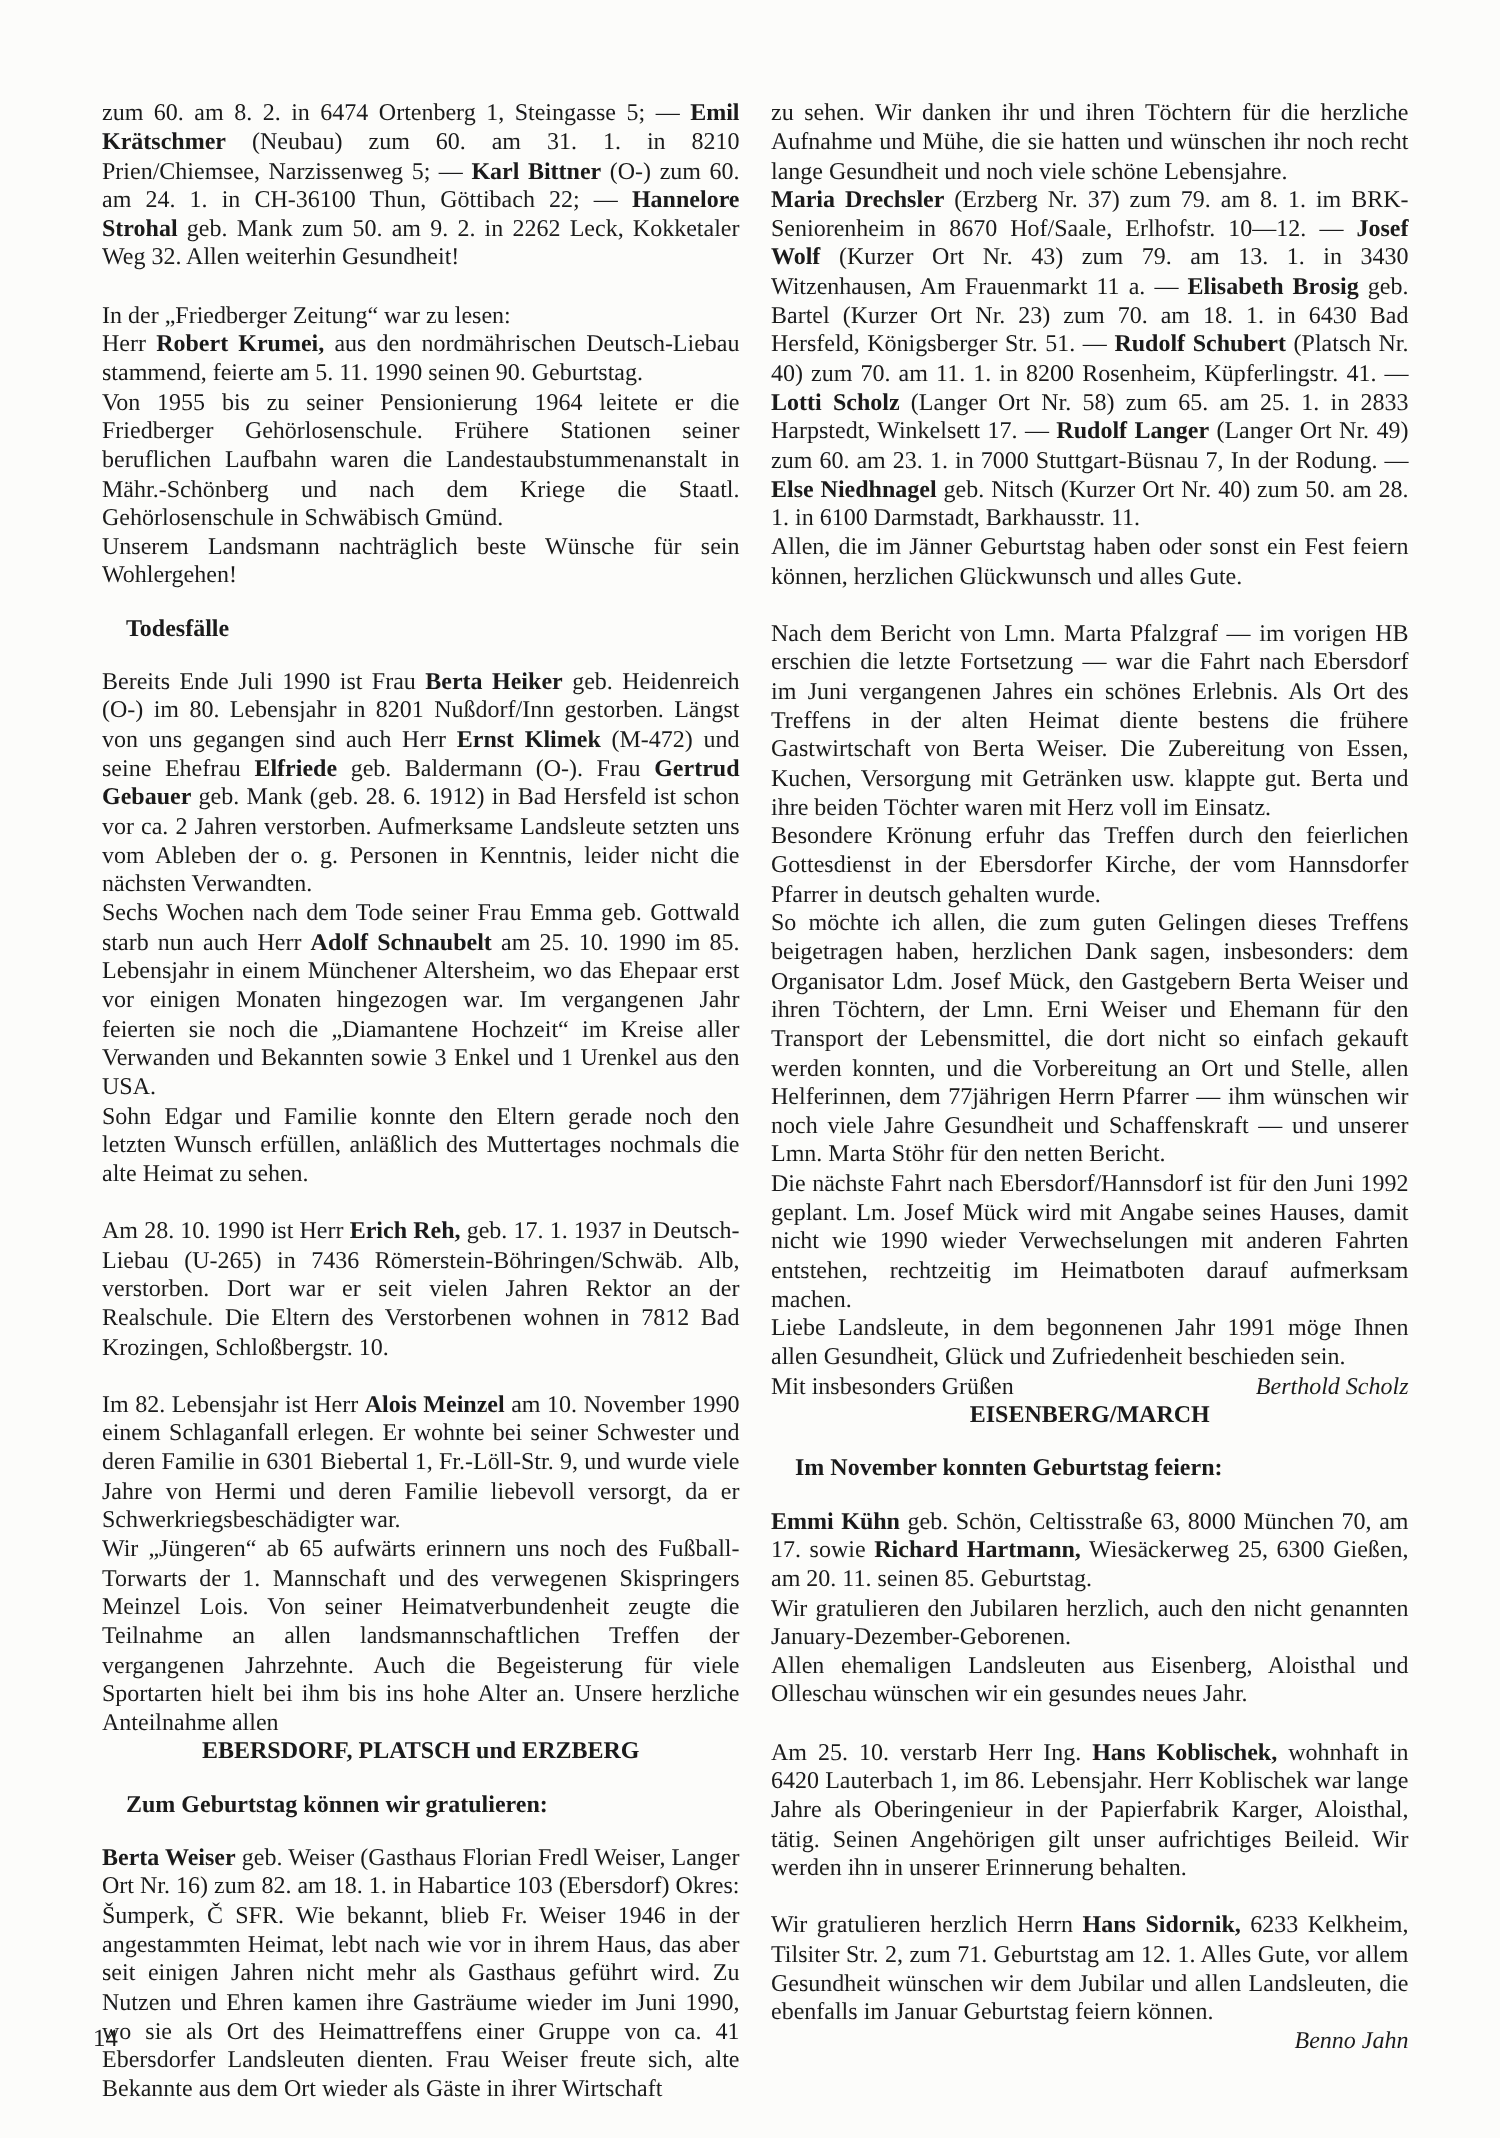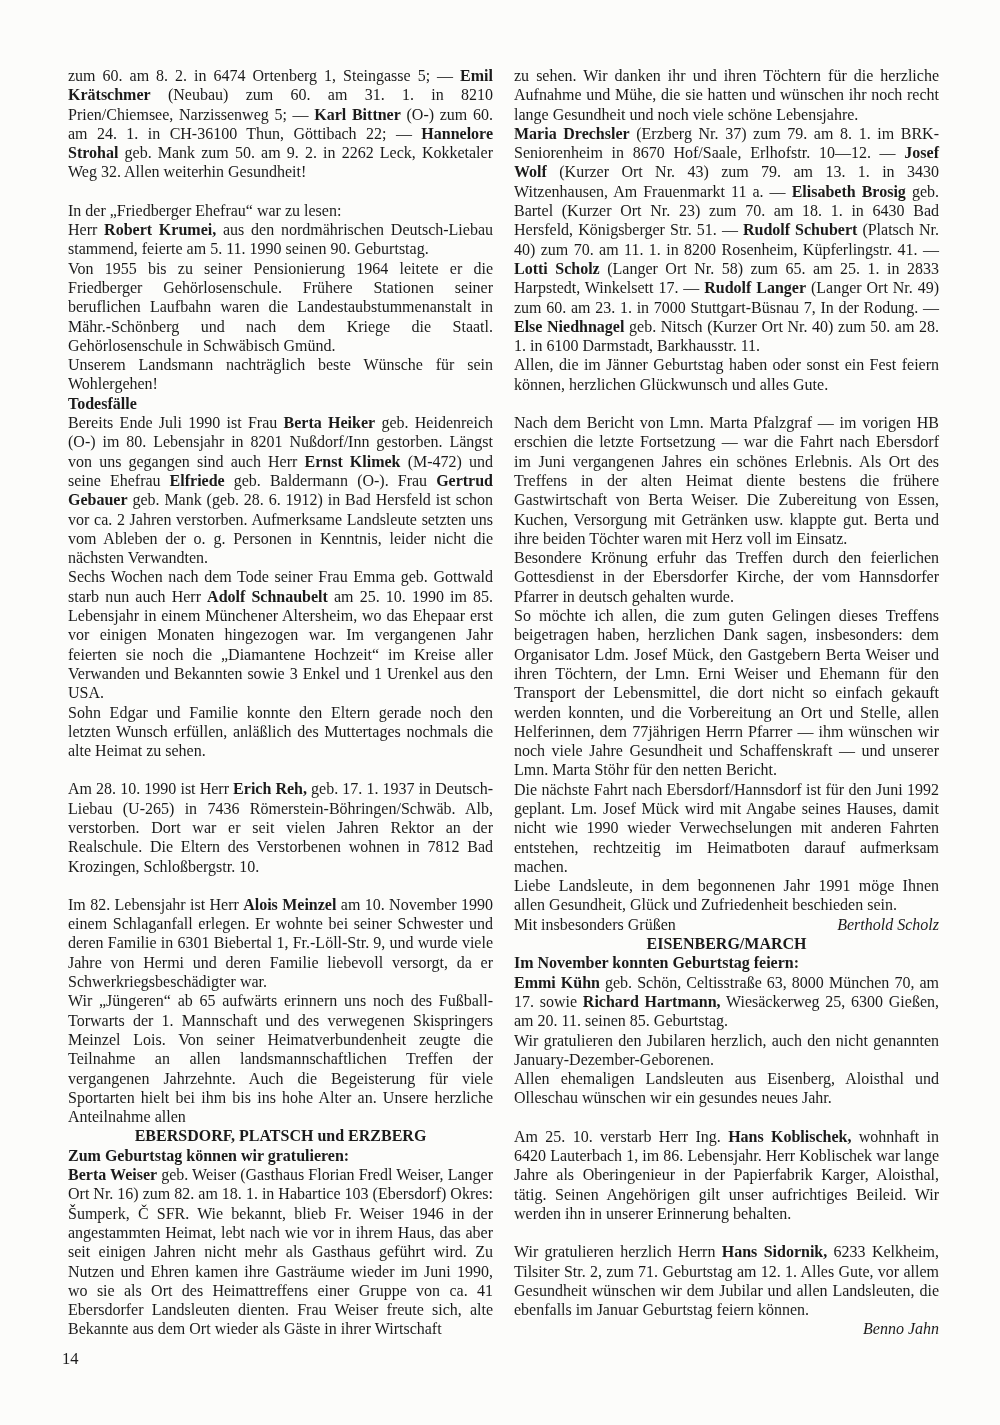--- a/index.html
+++ b/index.html
@@ -18,35 +18,35 @@
     font-size: 16px;
     line-height: 19.3px;
     text-align: justify;
   }
   .para { margin: 0; }
   .gap  { margin-top: 19px; }
   .gap2 { margin-top: 39px; }
   .b { font-weight: bold; }
   .i { font-style: italic; }
   .h-center { margin: 0; font-size: 16px; line-height: 19.3px; font-weight: bold; text-align: center; }
-  .h-left   { margin: 0; font-size: 16px; line-height: 19.3px; font-weight: bold; text-align: left; }
+  .h-left   { margin: 16px; font-size: 16px; line-height: 19.3px; font-weight: bold; text-align: left; }
   .sigline  { display: flex; justify-content: space-between; }
   .pageno {
     position: absolute; left: 62px; top: 1349px;
     font-size: 16.5px;
   }
 </style>
 </head>
 <body>
 
 <div class="page">
   <div class="cols">
     <div class="col">
         <p class="para"><span>zum 60. am 8. 2. in 6474 Ortenberg 1, Steingasse 5; — </span><span class="b">Emil Krätschmer</span><span> (Neubau) zum 60. am 31. 1. in 8210 Prien/Chiemsee, Narzissenweg 5; — </span><span class="b">Karl Bittner</span><span> (O-) zum 60. am 24. 1. in CH-36100 Thun, Göttibach 22; — </span><span class="b">Hannelore Strohal</span><span> geb. Mank zum 50. am 9. 2. in 2262 Leck, Kokketaler Weg 32. Allen weiterhin Gesundheit!</span></p>
-        <p class="para gap"><span>In der „Friedberger Ehefrau“ war zu lesen:</span></p>
+        <p class="para gap"><span>In der „Friedberger Zeitung“ war zu lesen:</span></p>
         <p class="para"><span>Herr </span><span class="b">Robert Krumei,</span><span> aus den nordmährischen Deutsch-Liebau stammend, feierte am 5. 11. 1990 seinen 90. Geburtstag.</span></p>
         <p class="para"><span>Von 1955 bis zu seiner Pensionierung 1964 leitete er die Friedberger Gehörlosenschule. Frühere Stationen seiner beruflichen Laufbahn waren die Landestaubstummenanstalt in Mähr.-Schönberg und nach dem Kriege die Staatl. Gehörlosenschule in Schwäbisch Gmünd.</span></p>
         <p class="para"><span>Unserem Landsmann nachträglich beste Wünsche für sein Wohlergehen!</span></p>
         <h4 class="h-left gap">Todesfälle</h4>
         <p class="para"><span>Bereits Ende Juli 1990 ist Frau </span><span class="b">Berta Heiker</span><span> geb. Heidenreich (O-) im 80. Lebensjahr in 8201 Nußdorf/Inn gestorben. Längst von uns gegangen sind auch Herr </span><span class="b">Ernst Klimek</span><span> (M-472) und seine Ehefrau </span><span class="b">Elfriede</span><span> geb. Baldermann (O-). Frau </span><span class="b">Gertrud Gebauer</span><span> geb. Mank (geb. 28. 6. 1912) in Bad Hersfeld ist schon vor ca. 2 Jahren verstorben. Aufmerksame Landsleute setzten uns vom Ableben der o. g. Personen in Kenntnis, leider nicht die nächsten Verwandten.</span></p>
         <p class="para"><span>Sechs Wochen nach dem Tode seiner Frau Emma geb. Gottwald starb nun auch Herr </span><span class="b">Adolf Schnaubelt</span><span> am 25. 10. 1990 im 85. Lebensjahr in einem Münchener Altersheim, wo das Ehepaar erst vor einigen Monaten hingezogen war. Im vergangenen Jahr feierten sie noch die „Diamantene Hochzeit“ im Kreise aller Verwanden und Bekannten sowie 3 Enkel und 1 Urenkel aus den USA.</span></p>
         <p class="para"><span>Sohn Edgar und Familie konnte den Eltern gerade noch den letzten Wunsch erfüllen, anläßlich des Muttertages nochmals die alte Heimat zu sehen.</span></p>
         <p class="para gap"><span>Am 28. 10. 1990 ist Herr </span><span class="b">Erich Reh,</span><span> geb. 17. 1. 1937 in Deutsch-Liebau (U-265) in 7436 Römerstein-Böhringen/Schwäb. Alb, verstorben. Dort war er seit vielen Jahren Rektor an der Realschule. Die Eltern des Verstorbenen wohnen in 7812 Bad Krozingen, Schloßbergstr. 10.</span></p>
         <p class="para gap"><span>Im 82. Lebensjahr ist Herr </span><span class="b">Alois Meinzel</span><span> am 10. November 1990 einem Schlaganfall erlegen. Er wohnte bei seiner Schwester und deren Familie in 6301 Biebertal 1, Fr.-Löll-Str. 9, und wurde viele Jahre von Hermi und deren Familie liebevoll versorgt, da er Schwerkriegsbeschädigter war.</span></p>
         <p class="para"><span>Wir „Jüngeren“ ab 65 aufwärts erinnern uns noch des Fußball-Torwarts der 1. Mannschaft und des verwegenen Skispringers Meinzel Lois. Von seiner Heimatverbundenheit zeugte die Teilnahme an allen landsmannschaftlichen Treffen der vergangenen Jahrzehnte. Auch die Begeisterung für viele Sportarten hielt bei ihm bis ins hohe Alter an. Unsere herzliche Anteilnahme allen</span></p>

